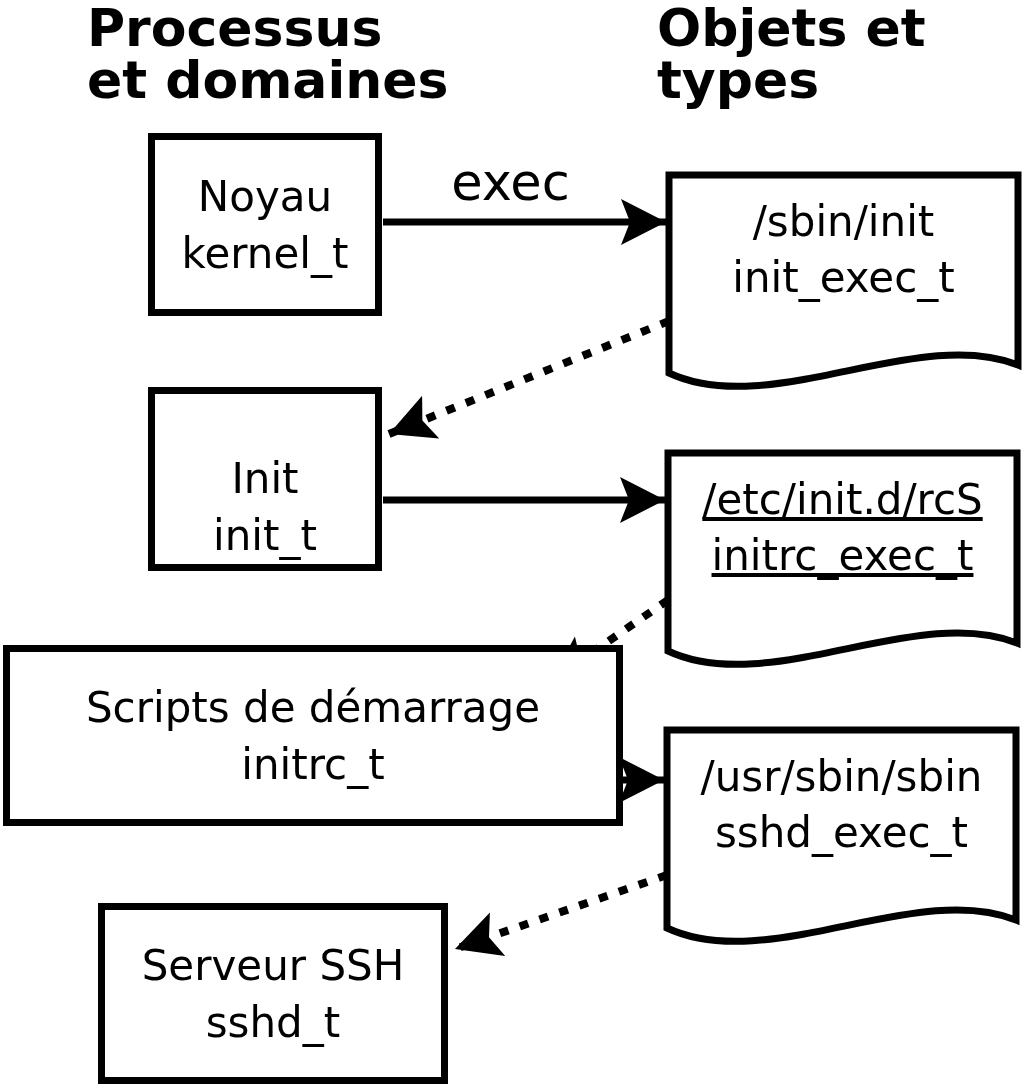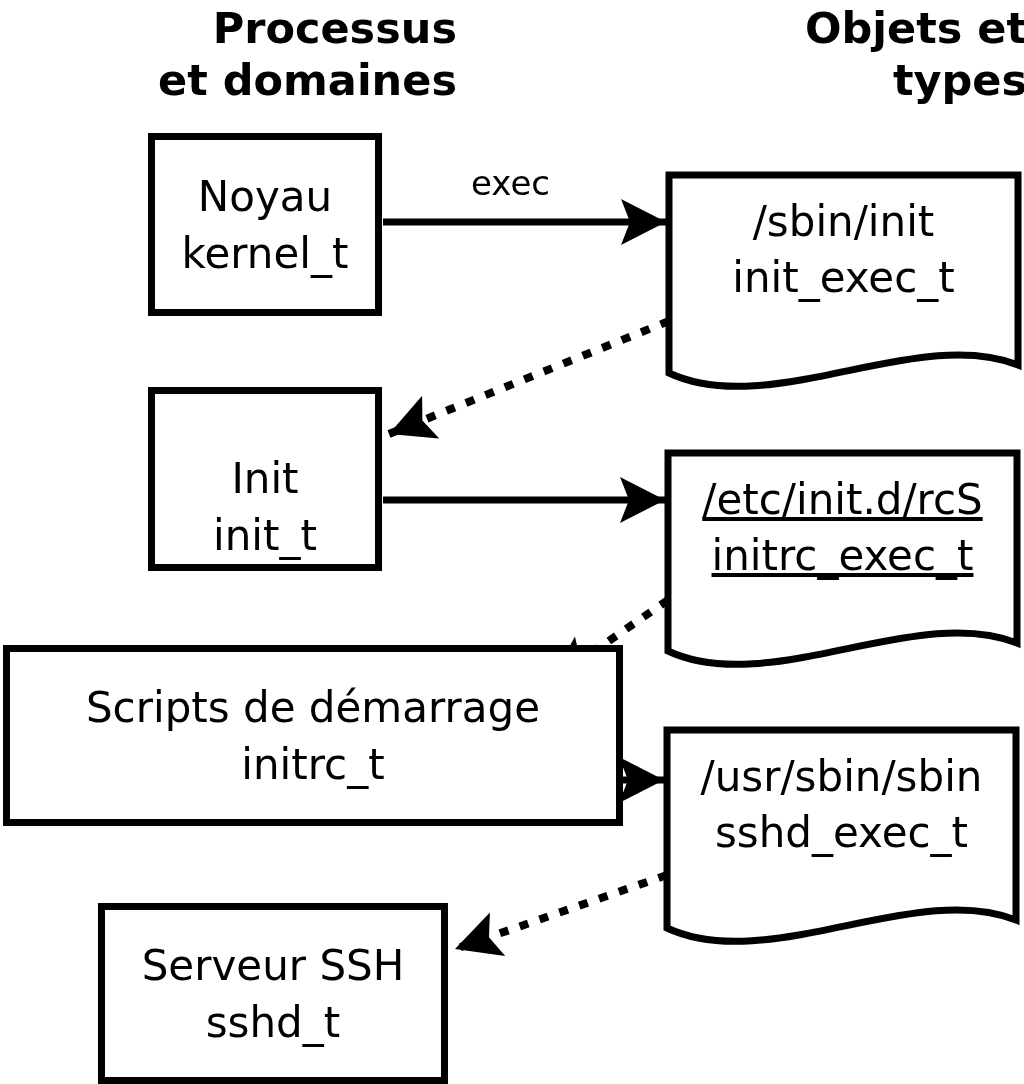--- a/index.html
+++ b/index.html
@@ -23,23 +23,23 @@
   .layer-svg {
     position: absolute;
     left: 0; top: 0;
     width: 1024px; height: 1084px;
     z-index: 1;
   }
   .col-header {
     position: absolute;
     top: 2px;
     width: 370px;
-    text-align: right;
+    text-align: left;
     font-weight: bold;
-    font-size: 43px;
+    font-size: 52px;
     line-height: 52px;
     z-index: 3;
     white-space: pre-line;
   }
   .col-header.left  { left: 87px; }
   .col-header.right { left: 657px; }
 
   .pbox {
     position: absolute;
     box-sizing: border-box;
@@ -70,21 +70,21 @@
   .doc-text.d1 { left: 669px; top: 194px; }
   .doc-text.d2 { left: 668px; top: 472px; text-decoration: underline; }
   .doc-text.d3 { left: 667px; top: 749px; }
 
   .edge-label {
     position: absolute;
     left: 428px;
     top: 160px;
     width: 165px;
     text-align: center;
-    font-size: 34px;
+    font-size: 51px;
     line-height: 46px;
     z-index: 3;
   }
   .shape      { fill: var(--paper); stroke: var(--ink); stroke-width: 7; }
   .solid-line { stroke: var(--ink); stroke-width: 7; fill: none; }
   .dot-line   { stroke: var(--ink); stroke-width: 8; fill: none; stroke-dasharray: 9 12; }
   .arrowhead  { fill: var(--ink); stroke: none; }
 </style>
 </head>
 <body>

